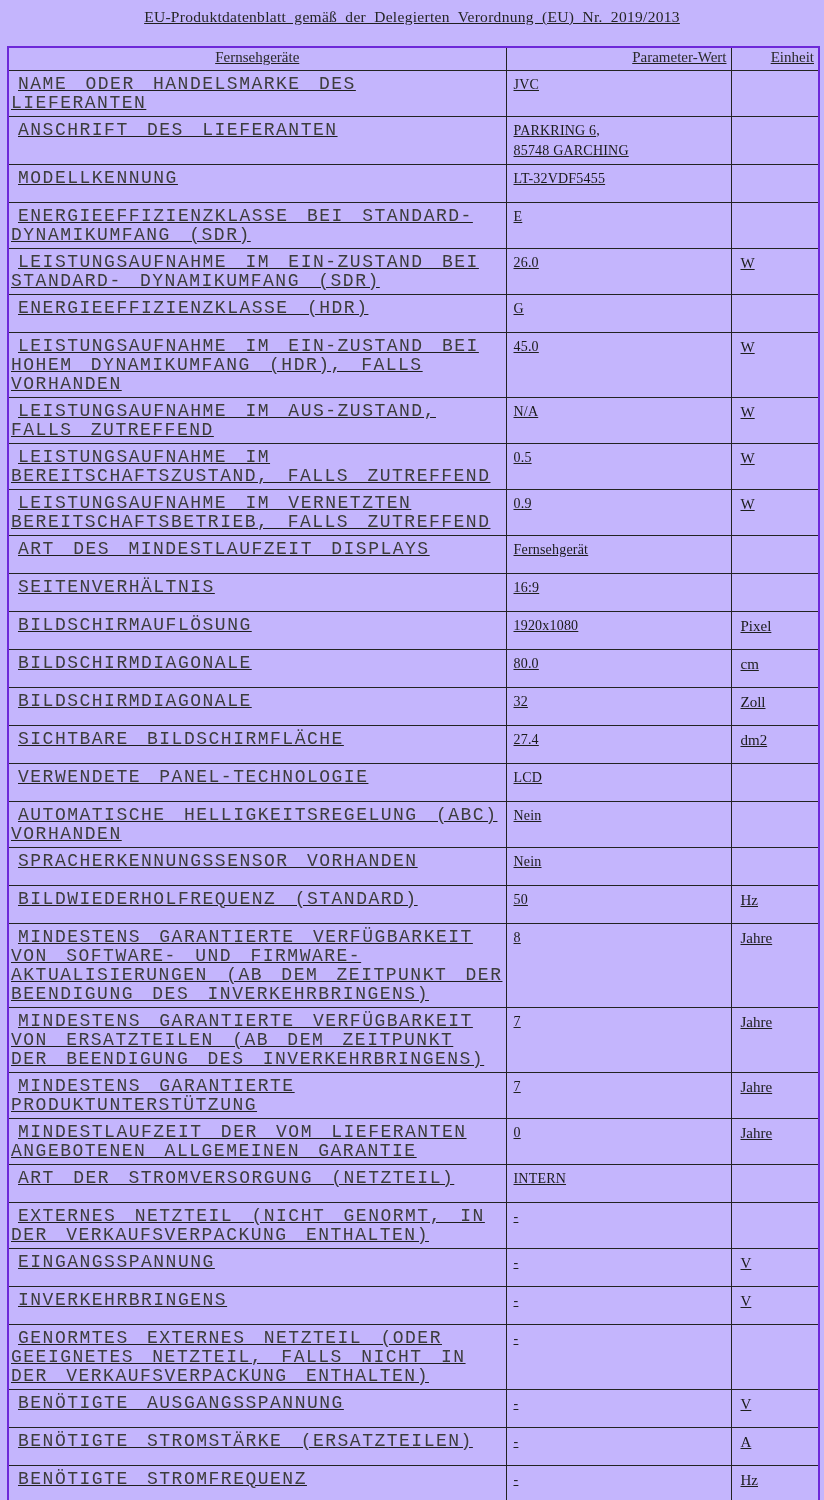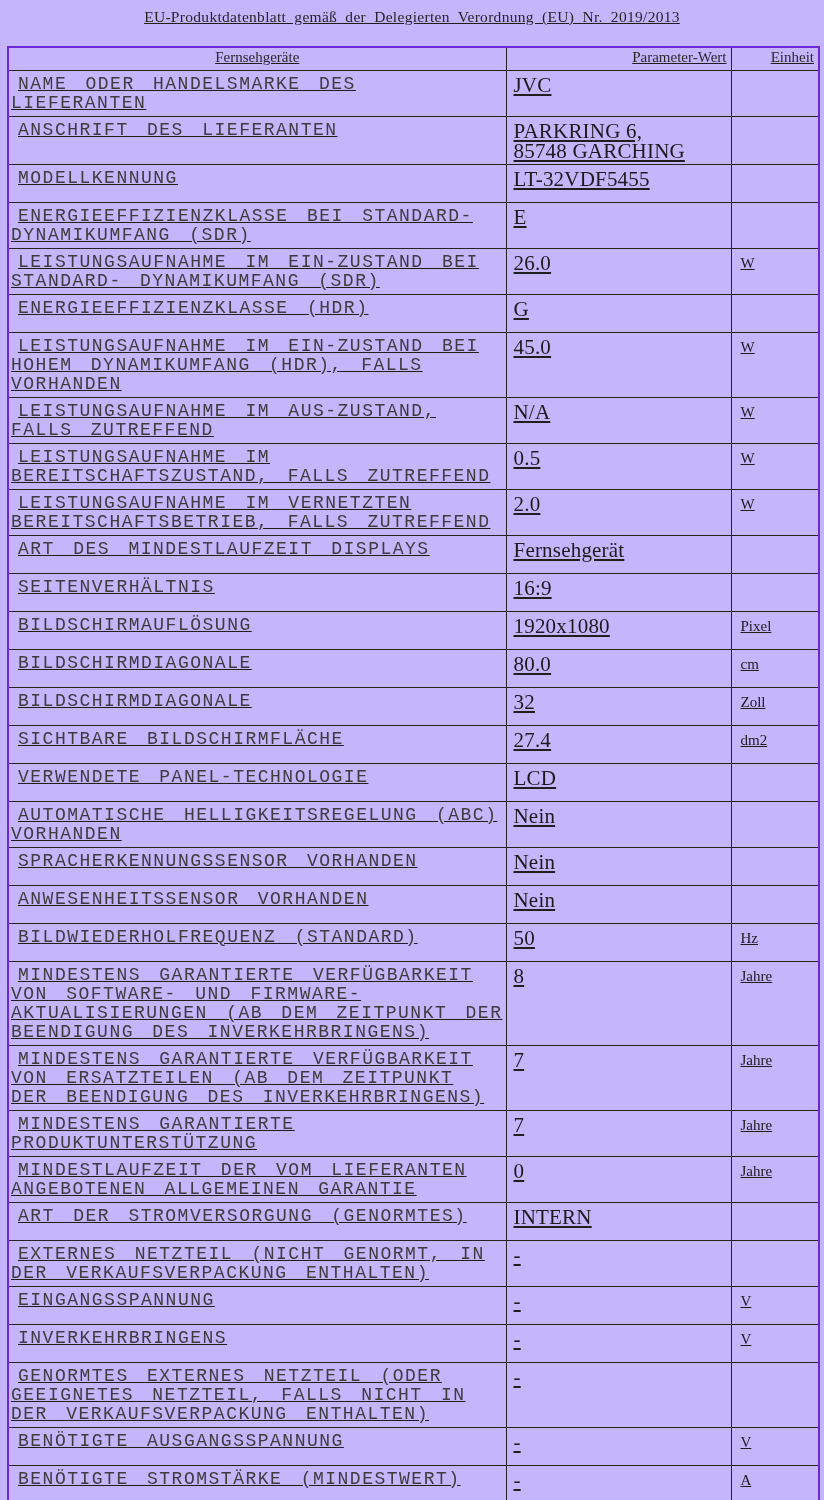--- a/index.html
+++ b/index.html
@@ -67,21 +67,21 @@
     font-size: 18px;
     line-height: 19px;
     color: #3d3d3d;
     letter-spacing: 1.5px;
     word-spacing: 6px;
     padding: 4px 2px 3px 2px;
     text-indent: 7px;
   }
   td.value {
     font-family: "Liberation Serif", serif;
-    font-size: 21px;
+    font-size: 14px;
     line-height: 20px;
     color: #1b1b1b;
     padding: 4px 4px 3px 7px;
     white-space: pre-line;
     letter-spacing: 0.2px;
   }
   td.unit {
     font-family: "Liberation Serif", serif;
     font-size: 15px;
     line-height: 20px;
@@ -150,21 +150,21 @@
           <td class="value">N/A</td>
           <td class="unit">W</td>
         </tr>
         <tr>
           <td class="label">LEISTUNGSAUFNAHME IM BEREITSCHAFTSZUSTAND, FALLS ZUTREFFEND</td>
           <td class="value">0.5</td>
           <td class="unit">W</td>
         </tr>
         <tr>
           <td class="label">LEISTUNGSAUFNAHME IM VERNETZTEN BEREITSCHAFTSBETRIEB, FALLS ZUTREFFEND</td>
-          <td class="value">2.0</td>
+          <td class="value">0.9</td>
           <td class="unit">W</td>
         </tr>
         <tr>
           <td class="label">ART DES MINDESTLAUFZEIT DISPLAYS</td>
           <td class="value">Fernsehgerät</td>
           <td class="unit"></td>
         </tr>
         <tr>
           <td class="label">SEITENVERHÄLTNIS</td>
           <td class="value">16:9</td>
@@ -199,25 +199,20 @@
           <td class="label">AUTOMATISCHE HELLIGKEITSREGELUNG (ABC) VORHANDEN</td>
           <td class="value">Nein</td>
           <td class="unit"></td>
         </tr>
         <tr>
           <td class="label">SPRACHERKENNUNGSSENSOR VORHANDEN</td>
           <td class="value">Nein</td>
           <td class="unit"></td>
         </tr>
         <tr>
-          <td class="label">ANWESENHEITSSENSOR VORHANDEN</td>
-          <td class="value">Nein</td>
-          <td class="unit"></td>
-        </tr>
-        <tr>
           <td class="label">BILDWIEDERHOLFREQUENZ (STANDARD)</td>
           <td class="value">50</td>
           <td class="unit">Hz</td>
         </tr>
         <tr>
           <td class="label">MINDESTENS GARANTIERTE VERFÜGBARKEIT VON SOFTWARE- UND FIRMWARE- AKTUALISIERUNGEN (AB DEM ZEITPUNKT DER BEENDIGUNG DES INVERKEHRBRINGENS)</td>
           <td class="value">8</td>
           <td class="unit">Jahre</td>
         </tr>
         <tr>
@@ -229,21 +224,21 @@
           <td class="label">MINDESTENS GARANTIERTE PRODUKTUNTERSTÜTZUNG</td>
           <td class="value">7</td>
           <td class="unit">Jahre</td>
         </tr>
         <tr>
           <td class="label">MINDESTLAUFZEIT DER VOM LIEFERANTEN ANGEBOTENEN ALLGEMEINEN GARANTIE</td>
           <td class="value">0</td>
           <td class="unit">Jahre</td>
         </tr>
         <tr>
-          <td class="label">ART DER STROMVERSORGUNG (GENORMTES)</td>
+          <td class="label">ART DER STROMVERSORGUNG (NETZTEIL)</td>
           <td class="value">INTERN</td>
           <td class="unit"></td>
         </tr>
         <tr>
           <td class="label">EXTERNES NETZTEIL (NICHT GENORMT, IN DER VERKAUFSVERPACKUNG ENTHALTEN)</td>
           <td class="value">-</td>
           <td class="unit"></td>
         </tr>
         <tr>
           <td class="label">EINGANGSSPANNUNG</td>
@@ -259,21 +254,21 @@
           <td class="label">GENORMTES EXTERNES NETZTEIL (ODER GEEIGNETES NETZTEIL, FALLS NICHT IN DER VERKAUFSVERPACKUNG ENTHALTEN)</td>
           <td class="value">-</td>
           <td class="unit"></td>
         </tr>
         <tr>
           <td class="label">BENÖTIGTE AUSGANGSSPANNUNG</td>
           <td class="value">-</td>
           <td class="unit">V</td>
         </tr>
         <tr>
-          <td class="label">BENÖTIGTE STROMSTÄRKE (MINDESTWERT)</td>
+          <td class="label">BENÖTIGTE STROMSTÄRKE (ERSATZTEILEN)</td>
           <td class="value">-</td>
           <td class="unit">A</td>
         </tr>
         <tr>
           <td class="label">BENÖTIGTE STROMFREQUENZ</td>
           <td class="value">-</td>
           <td class="unit">Hz</td>
         </tr>
       </tbody>
   </table>

